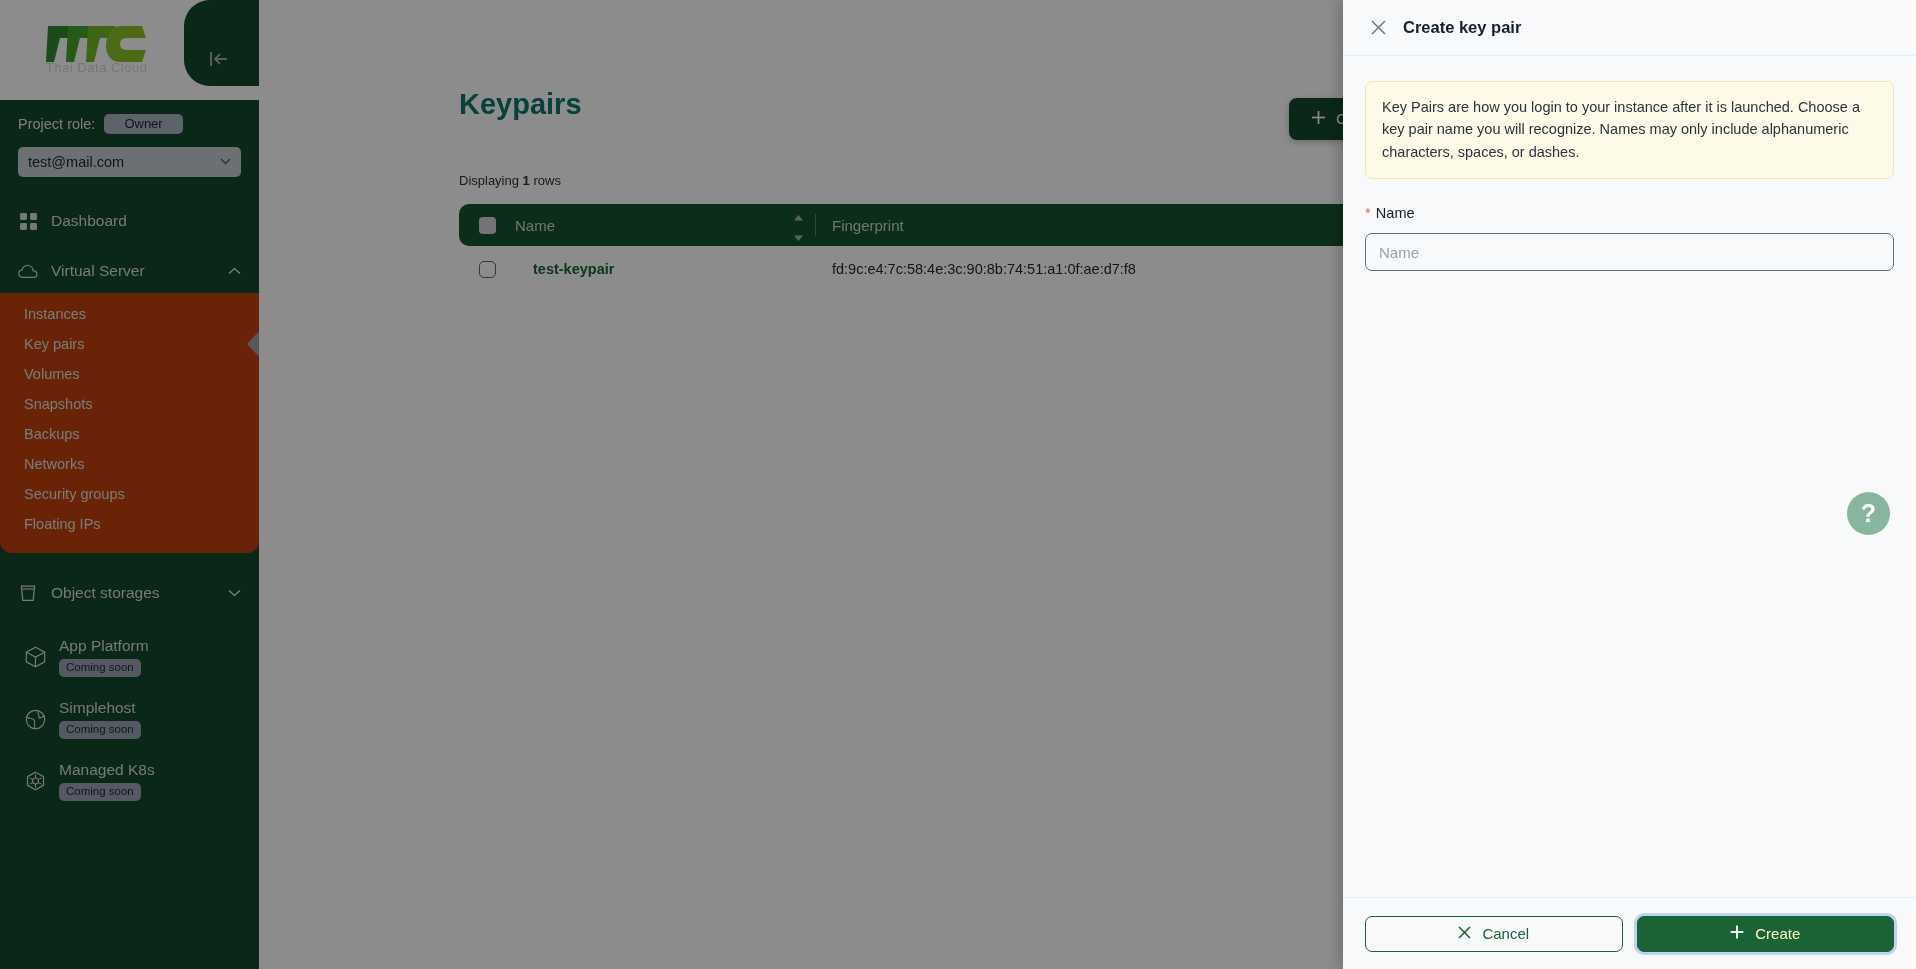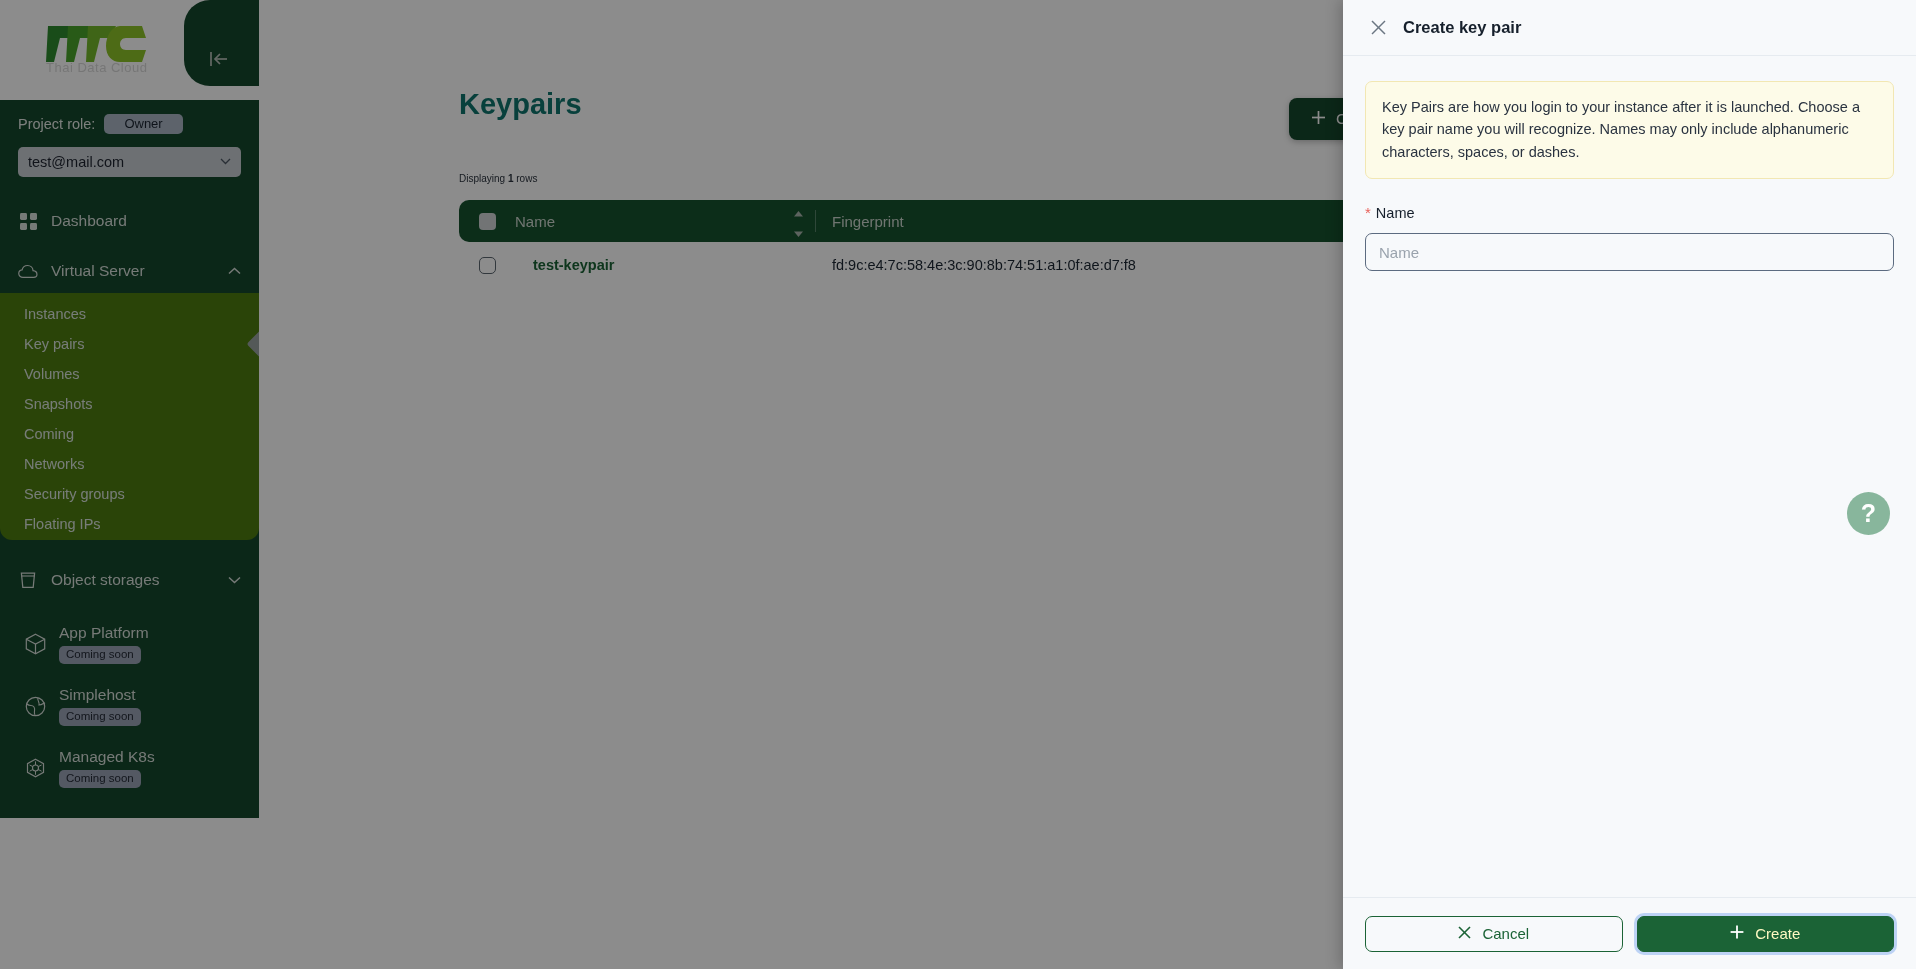--- a/index.html
+++ b/index.html
@@ -25,21 +25,21 @@
     background: rgba(0,0,0,0.45);
     z-index: 40;
     pointer-events: none;
   }
 
   
   .sidebar {
     position: absolute;
     left: 0; top: 0;
     width: 259px;
-    height: 818px;
+    height: 969px;
     background: #14472c;
     z-index: 10;
     overflow: hidden;
   }
   .sidebar-logo-area {
     position: relative;
     height: 100px;
     background: #ffffff;
   }
   .logo {
@@ -135,23 +135,23 @@
   }
   .nav-top-item .nav-chev {
     margin-left: auto;
     width: 14px; height: 14px;
     display:flex; align-items:center; justify-content:center;
   }
 
   .nav-group-spacer { height: 6px; }
 
   .submenu {
-    background: #4d7c0f;
+    background: #c2410c;
     border-radius: 0 0 12px 12px;
-    padding: 6px 0 1px;
+    padding: 6px 0 14px;
     position: relative;
   }
   .sub-item {
     height: 30px;
     display: flex;
     align-items: center;
     padding-left: 24px;
     color: #d9e3dc;
     font-size: 14.5px;
     cursor: pointer;
@@ -200,21 +200,21 @@
     overflow: hidden;
   }
   .page-title {
     margin: 88px 0 0 200px;
     font-size: 29px;
     font-weight: bold;
     color: #0f766e;
   }
   .displaying {
     margin: 52px 0 0 200px;
-    font-size: 10px;
+    font-size: 13px;
     color: #2c343f;
   }
   .displaying b { font-weight: bold; }
 
   .create-btn-bg {
     position: absolute;
     top: 98px;
     left: 1030px;
     height: 42px;
     background: #14472c;
@@ -498,21 +498,21 @@
         <div class="sub-item active">
           <span>Key pairs</span>
         </div>
         <div class="sub-item">
           <span>Volumes</span>
         </div>
         <div class="sub-item">
           <span>Snapshots</span>
         </div>
         <div class="sub-item">
-          <span>Coming</span>
+          <span>Backups</span>
         </div>
         <div class="sub-item">
           <span>Networks</span>
         </div>
         <div class="sub-item">
           <span>Security groups</span>
         </div>
         <div class="sub-item">
           <span>Floating IPs</span>
         </div>

